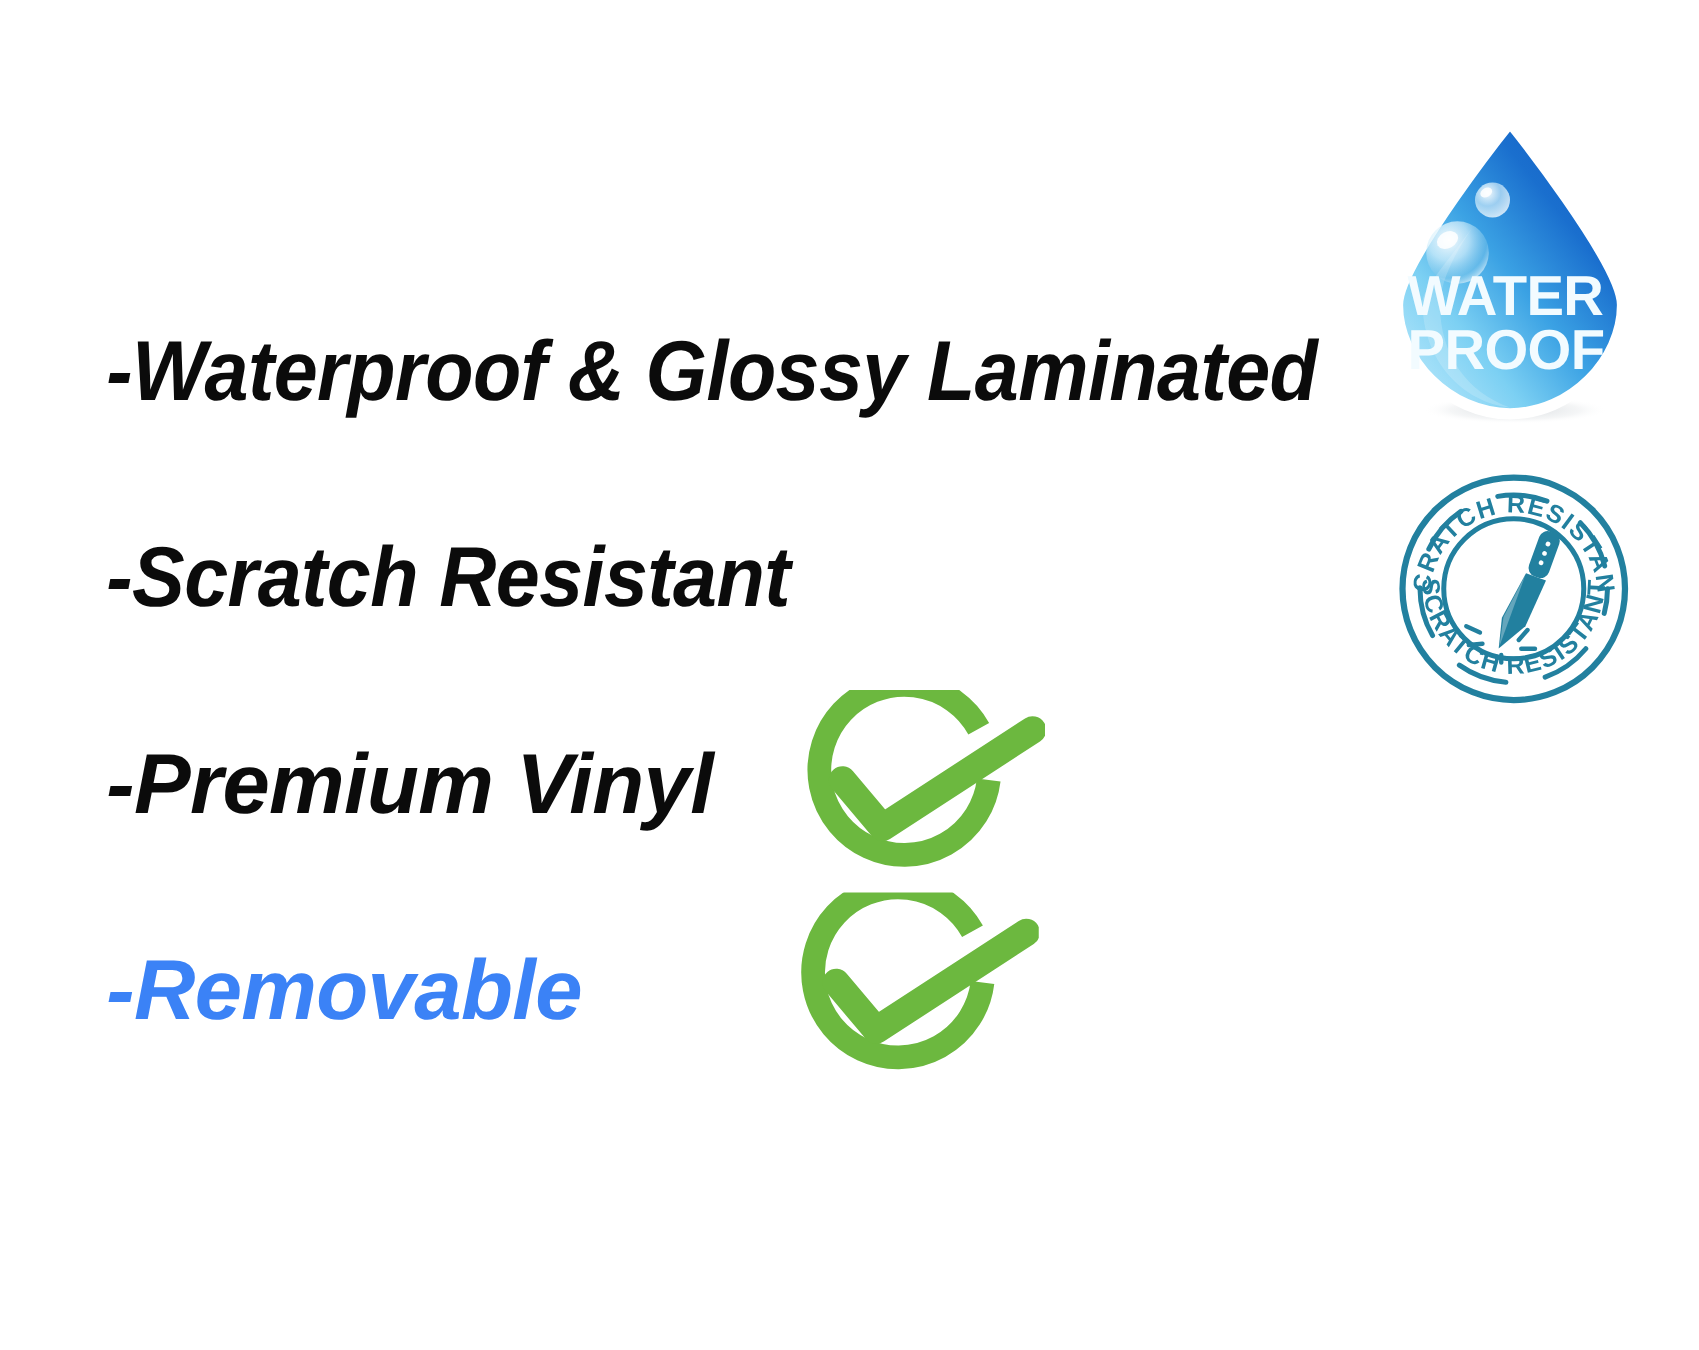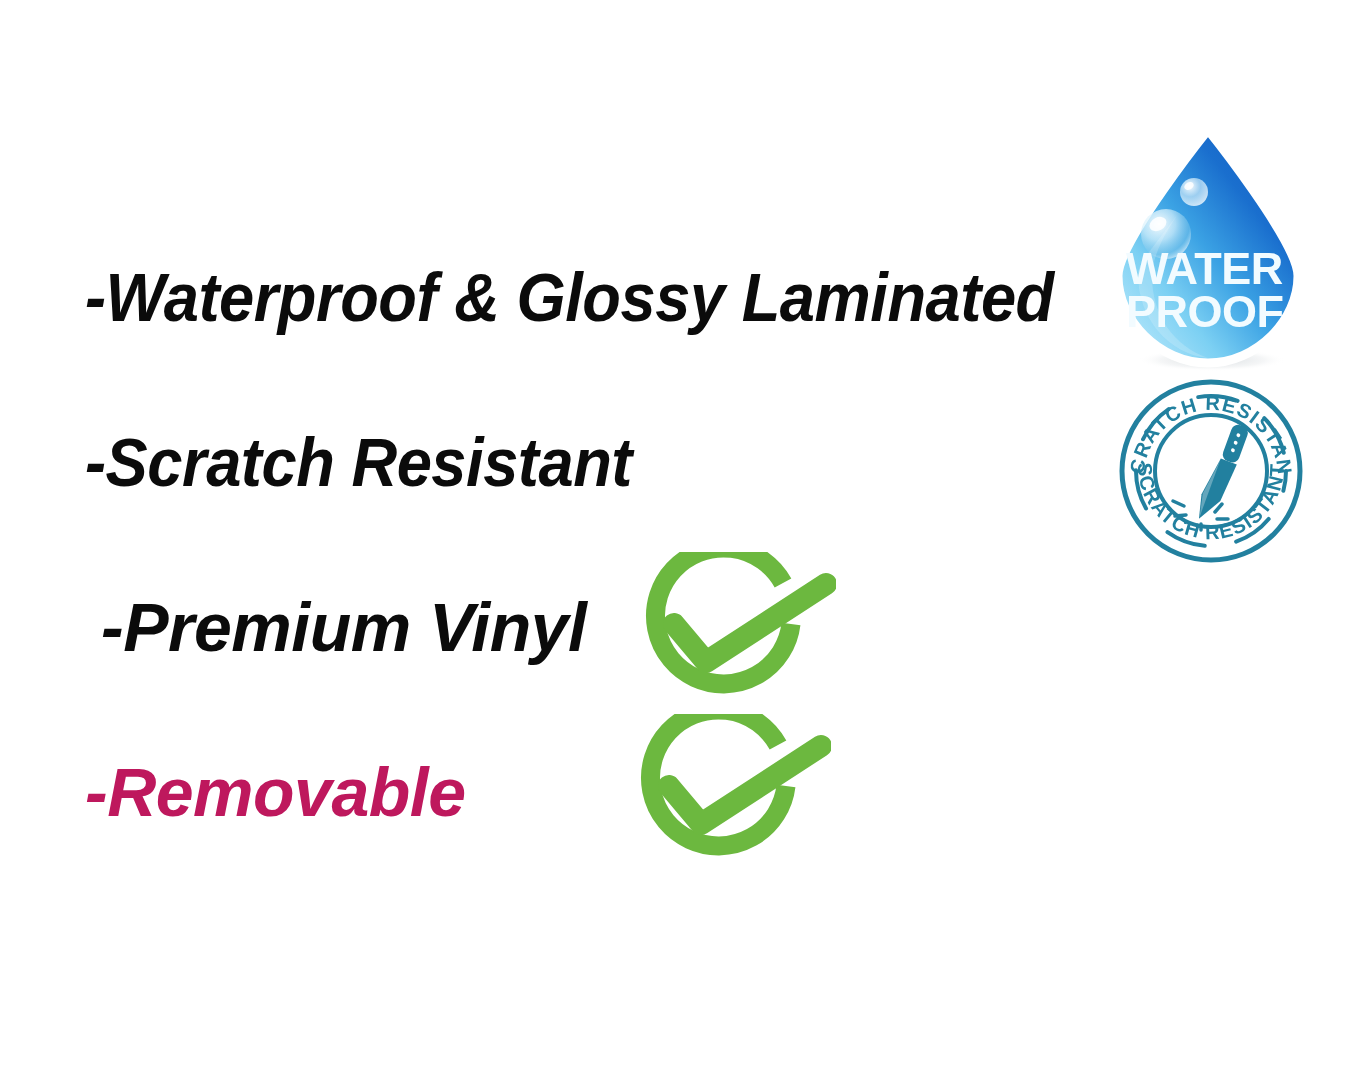--- a/index.html
+++ b/index.html
@@ -30,28 +30,28 @@
     align-items: flex-start;
     white-space: nowrap;
     color: #0b0b0b;
     font-weight: bold;
     font-style: italic;
     letter-spacing: -0.5px;
   }
   
   .feature-line.l0 { font-size: 68px; transform: scaleX(0.93); transform-origin: left top; }
   .feature-line.l1 { font-size: 68px; transform: scaleX(0.93); transform-origin: left top; }
-  .feature-line.l2 { font-size: 68px; transform: scaleX(1.00); transform-origin: left top; margin-left: 16px; }
+  .feature-line.l2 { font-size: 68px; transform: scaleX(1.00); transform-origin: left top; }
   .feature-line.l3 { font-size: 68px; transform: scaleX(1.00); transform-origin: left top; }
 
   
   .waterproof-badge {
     position: absolute;
     left: 1102px;
-    top: 124px;
+    top: 92px;
     width: 212px;
     height: 248px;
   }
   .waterproof-badge svg { display: block; width: 100%; height: 100%; }
 
   
   .scratch-badge {
     position: absolute;
     left: 1118px;
     top: 378px;
@@ -82,21 +82,21 @@
     </div>
 
     <div class="feature-line l1" style="color: rgb(11, 11, 11);">
       <span>-Scratch Resistant</span>
     </div>
 
     <div class="feature-line l2" style="color: rgb(11, 11, 11);">
       <span>-Premium Vinyl</span>
     </div>
 
-    <div class="feature-line l3" style="color: #be185d;">
+    <div class="feature-line l3" style="color: #3b82f6;">
       <span>-Removable</span>
     </div>
 
   </div>
 
   <div class="waterproof-badge">
     <svg viewBox="0 0 212 248" xmlns="http://www.w3.org/2000/svg">
       <defs>
         <linearGradient id="dropGrad" x1="0.12" y1="0.88" x2="0.88" y2="0.10">
           <stop offset="0%" stop-color="#a9e2f9"></stop>

